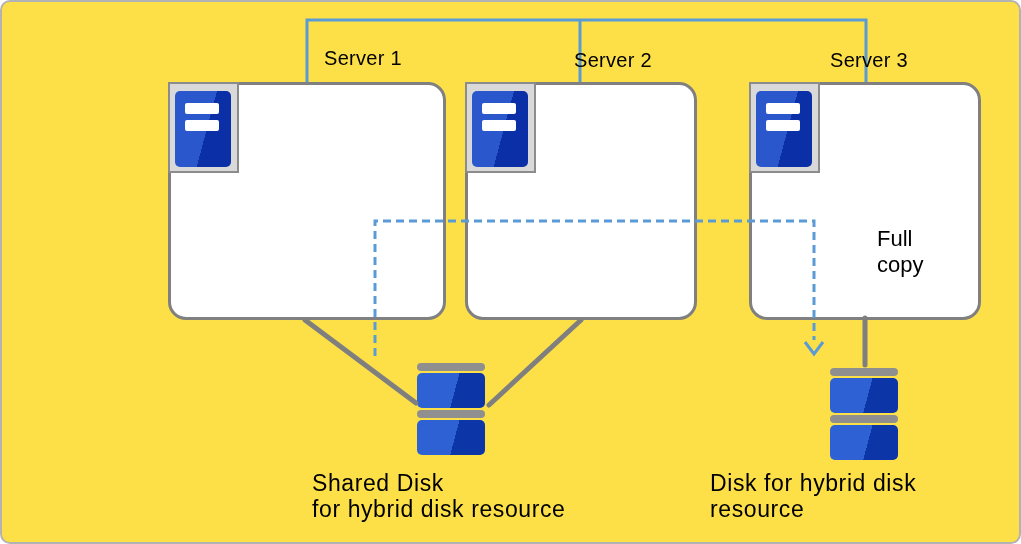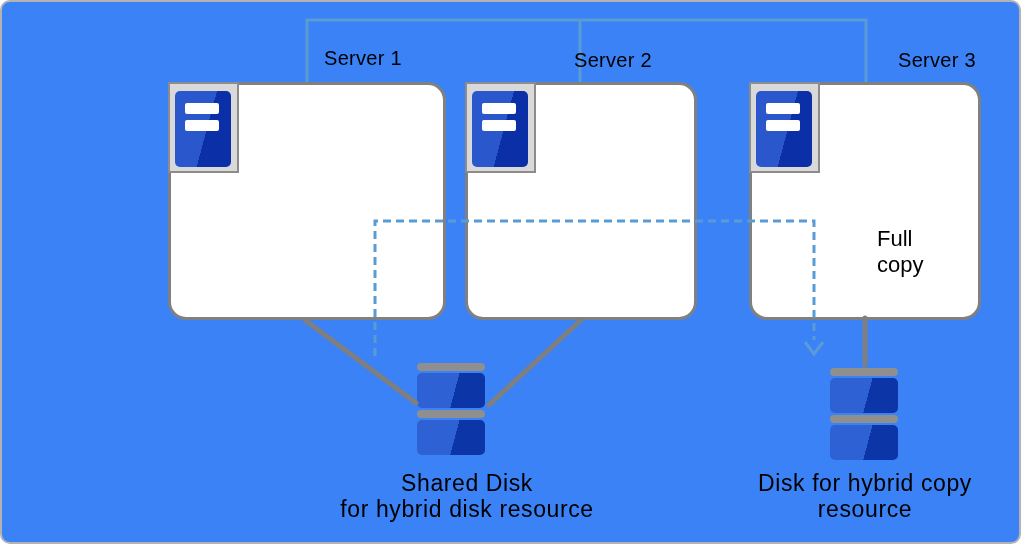--- a/index.html
+++ b/index.html
@@ -1,18 +1,18 @@
 <!DOCTYPE html>
 <html style="--connector_blue: #5B9BD5; --line_gray: #7F7F7F; --box_border_gray: #808080; --icon_frame_gray: #D9D9D9; --server_blue_light: #2B57CC; --server_blue_dark: #0B2FA6; --disk_blue_light: #2E61D4; --disk_blue_dark: #0C35A8; --disk_cap_gray: #8F8F8F; --text_black: #000000;"><head>
 <meta charset="utf-8">
 <style>
   html,body { margin:0; padding:0; background:#fff; }
   .canvas {
     position:relative; width:1021px; height:544px; box-sizing:border-box;
-    background:#3b82f6; border:2px solid #B3B3B3; border-radius:10px; overflow:hidden;
+    background:#fde047; border:2px solid #B3B3B3; border-radius:10px; overflow:hidden;
     font-family:"Liberation Sans", sans-serif; color:#000;
   }
   
   .server-box {
     position:absolute; top:80px; height:238px; box-sizing:border-box;
     background:#fff; border:3px solid var(--box_border_gray); border-radius:18px; z-index:1;
   }
   .box-s1 { left:166px; width:278px; }
   .box-s2 { left:463px; width:232px; }
   .box-s3 { left:747px; width:232px; }
@@ -42,23 +42,23 @@
   
   svg.wires { position:absolute; left:0; top:0; z-index:3; pointer-events:none; }
   .blue-line  { stroke:var(--connector_blue); stroke-width:3; fill:none; }
   .blue-dash  { stroke:var(--connector_blue); stroke-width:3; fill:none; stroke-dasharray:8 5; }
   .gray-line  { stroke:var(--line_gray); stroke-width:5; fill:none; stroke-linecap:round; }
   
   .lbl { position:absolute; z-index:4; white-space:pre-line; }
   .lbl-server { font-size:20px; letter-spacing:0.3px; }
   .lbl-s1 { left:322px; top:45px; }
   .lbl-s2 { left:572px; top:47px; }
-  .lbl-s3 { left:896px; top:47px; }
+  .lbl-s3 { left:828px; top:47px; }
   .lbl-full { left:827px; top:224px; width:72px; font-size:22px; line-height:26px;margin-left:48px; }
-  .lbl-disk { font-size:23px; line-height:26px; letter-spacing:0.6px; text-align:center; width:310px; }
+  .lbl-disk { font-size:23px; line-height:26px; letter-spacing:0.6px; width:310px; }
   .lbl-shared { left:310px; top:468px; }
   .lbl-hybrid { left:708px; top:468px; }
 </style>
 </head>
 <body>
 
 <div class="canvas">
 
   <svg class="wires" width="1021" height="544" viewBox="0 0 1021 544">
 
@@ -112,16 +112,16 @@
     <div class="disk-cap"></div>
     <div class="disk-body"></div>
   </div>
 
   <div class="lbl lbl-server lbl-s1">Server 1</div>
   <div class="lbl lbl-server lbl-s2">Server 2</div>
   <div class="lbl lbl-server lbl-s3">Server 3</div>
   <div class="lbl lbl-full">Full copy</div>
   <div class="lbl lbl-disk lbl-shared">Shared Disk
 for hybrid disk resource</div>
-  <div class="lbl lbl-disk lbl-hybrid">Disk for hybrid copy
+  <div class="lbl lbl-disk lbl-hybrid">Disk for hybrid disk
 resource</div>
 
 </div>
 
 </body></html>

